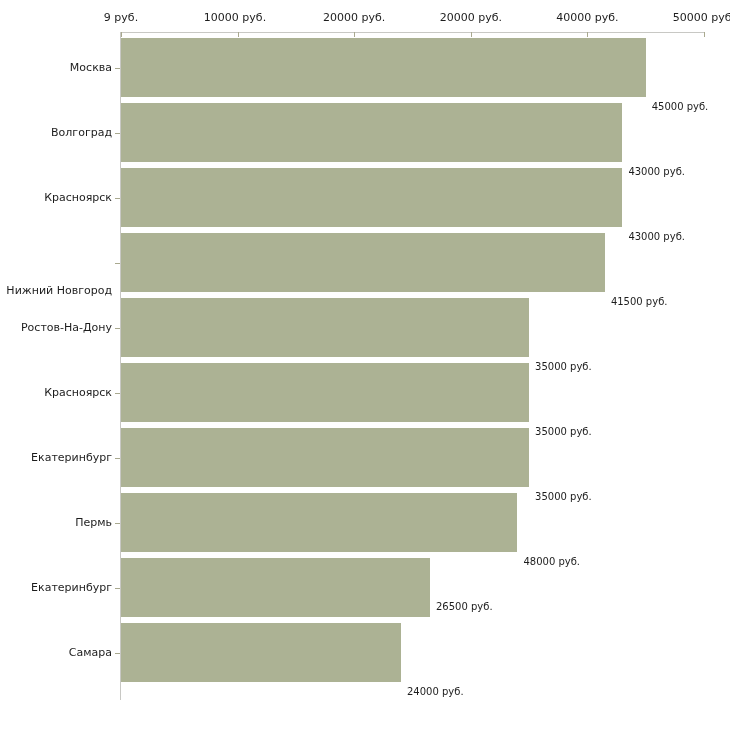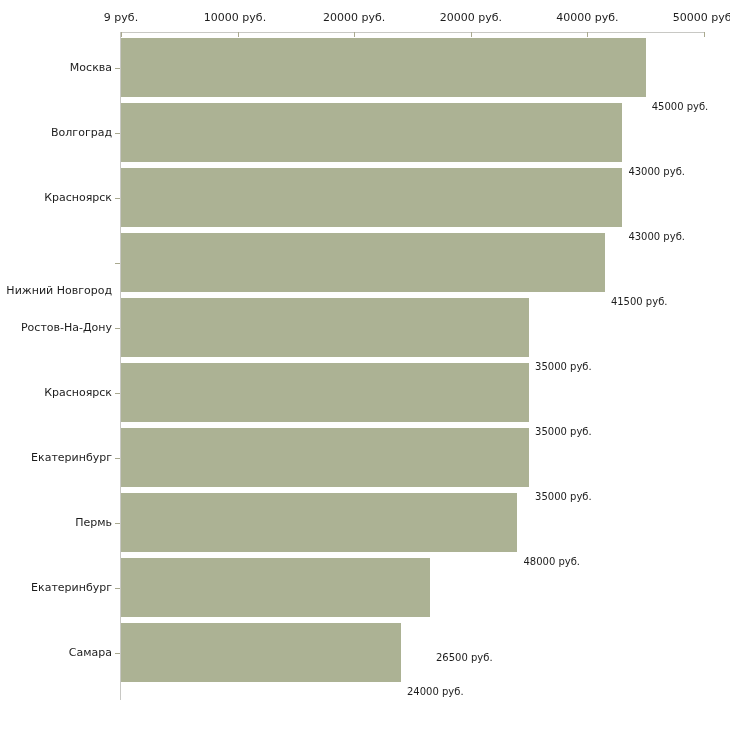--- a/index.html
+++ b/index.html
@@ -146,17 +146,17 @@
     </div>
   <div id="val-labels">
       <div class="val-label" style="left: 651.7px; top: 61.5px;">45000 руб.</div>
       <div class="val-label" style="left: 628.38px; top: 126.5px;">43000 руб.</div>
       <div class="val-label" style="left: 628.38px; top: 191.5px;">43000 руб.</div>
       <div class="val-label" style="left: 610.89px; top: 256.5px;">41500 руб.</div>
       <div class="val-label" style="left: 535.1px; top: 321.5px;">35000 руб.</div>
       <div class="val-label" style="left: 535.1px; top: 386.5px;">35000 руб.</div>
       <div class="val-label" style="left: 535.1px; top: 451.5px;">35000 руб.</div>
       <div class="val-label" style="left: 523.44px; top: 516.5px;">48000 руб.</div>
-      <div class="val-label" style="left: 435.99px; top: 613px; text-align: right;">26500 руб.</div>
+      <div class="val-label" style="left: 435.99px; top: 562px; text-align: right;">26500 руб.</div>
       <div class="val-label" style="left: 407px; top: 646.5px;">24000 руб.</div>
     </div>
 
 </div>
 
 </body></html>

